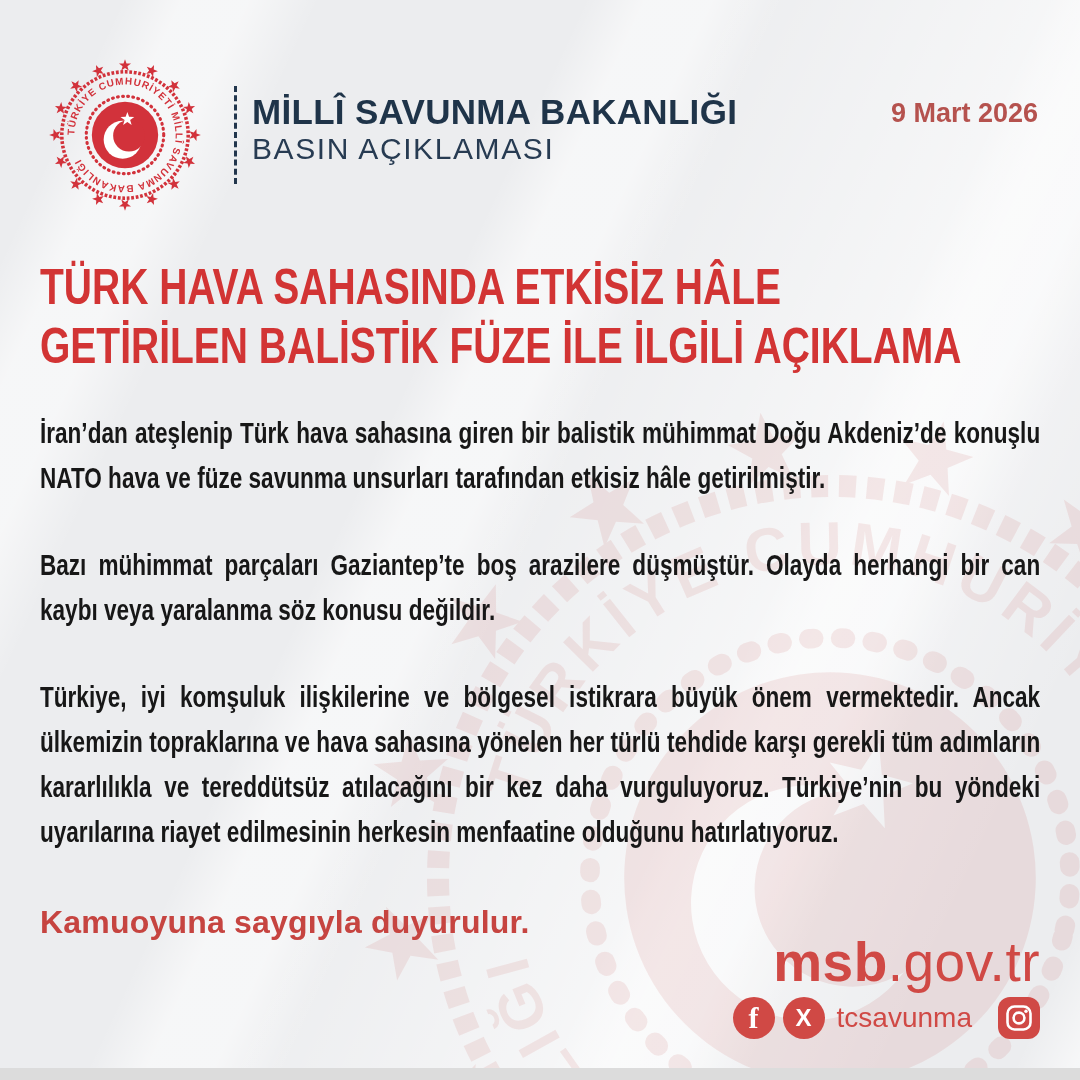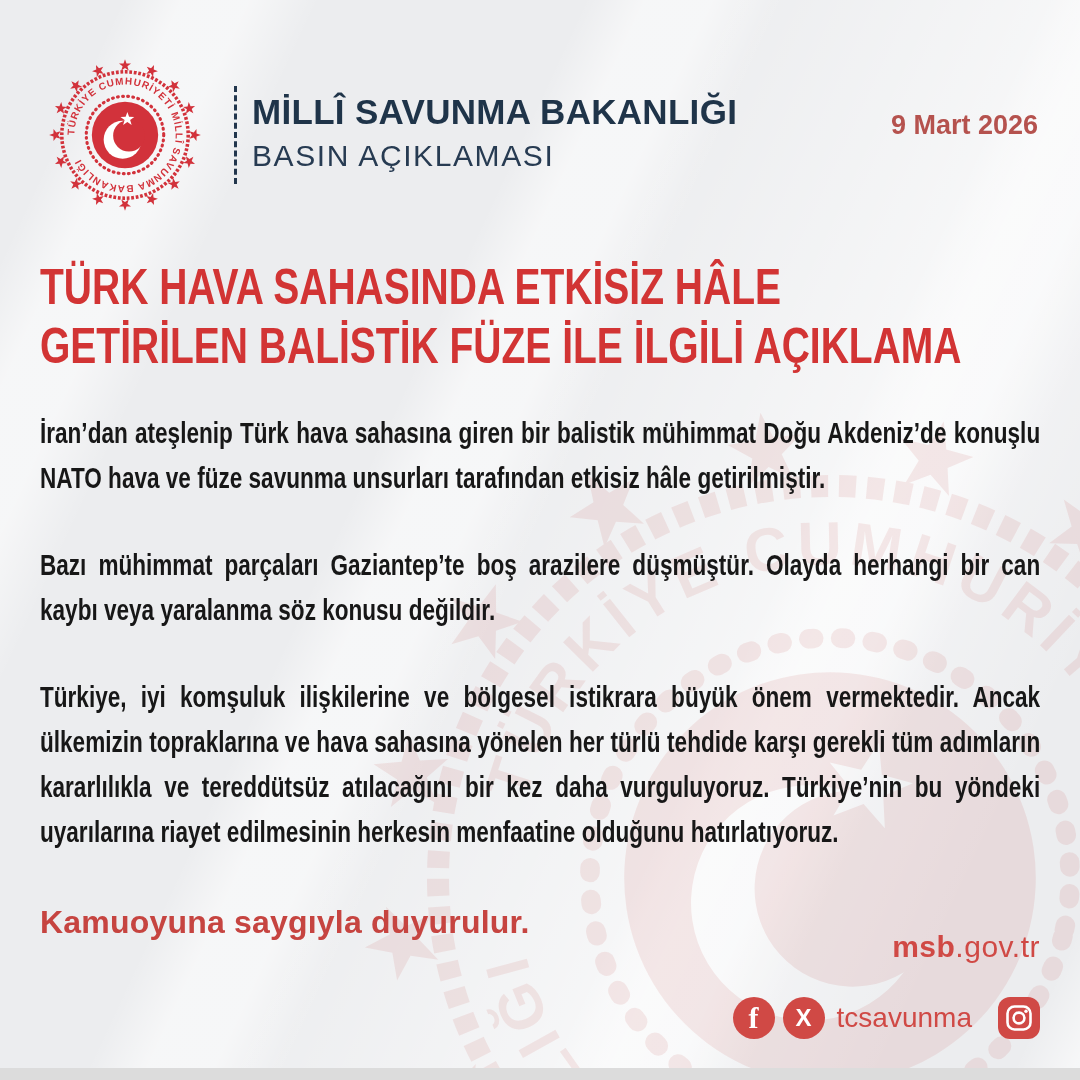--- a/index.html
+++ b/index.html
@@ -13,42 +13,42 @@
         rgba(255,255,255,.55) 165px, rgba(255,255,255,.55) 225px,
         rgba(255,255,255,0) 290px, rgba(255,255,255,0) 420px),
       #ecedef;
   }
   .defs-svg{position:absolute;width:0;height:0;}
   
   .logo{position:absolute;left:46px;top:56px;width:158px;height:158px;color:#d2323b;}
   .divider{position:absolute;left:234px;top:86px;height:98px;width:0;border-left:3px dashed #22364d;}
   .wordmark{position:absolute;left:252px;top:92px;color:#1f3449;}
   .ministry{font-size:35px;font-weight:700;letter-spacing:.3px;}
-  .subtitle{font-size:30px;font-weight:400;letter-spacing:1.6px;color:#273b52;margin-top:7px;}
-  .date{position:absolute;right:42px;top:98px;font-size:27px;font-weight:700;color:#b5524e;margin-top:12px;}
+  .subtitle{font-size:30px;font-weight:400;letter-spacing:1.6px;color:#273b52;margin-top:0;}
+  .date{position:absolute;right:42px;top:98px;font-size:27px;font-weight:700;color:#b5524e;}
   
   .title{
     position:absolute;left:40px;top:258px;
     font-size:50px;line-height:59px;font-weight:700;color:#d23434;
     transform:scaleX(.78);transform-origin:0 0;white-space:nowrap;
   }
   
   .body-text{
     position:absolute;left:40px;top:410px;width:1330px;
     transform:scaleX(.752);transform-origin:0 0;
     font-size:30px;line-height:45px;font-weight:700;color:#171717;
     text-align:justify;
   }
   .body-text p{margin:0 0 42px 0;}
   .closing{
     position:absolute;left:40px;top:904px;
     font-size:32px;font-weight:700;color:#c64440;letter-spacing:.2px;
   }
   
-  .website{position:absolute;right:40px;top:930px;font-size:30px;color:#d04945;letter-spacing:.5px;text-align:right;}
+  .website{position:absolute;right:40px;top:930px;font-size:55px;color:#d04945;letter-spacing:.5px;text-align:right;}
   .website .b{font-weight:700;}
   .website .r{font-weight:400;}
   .social{
     position:absolute;right:40px;top:997px;display:flex;align-items:center;
     color:#d04945;font-size:28px;font-weight:400;
   }
   .sicon{
     width:42px;height:42px;border-radius:50%;background:#d04945;color:#fff;
     display:flex;align-items:center;justify-content:center;flex:0 0 auto;
   }

